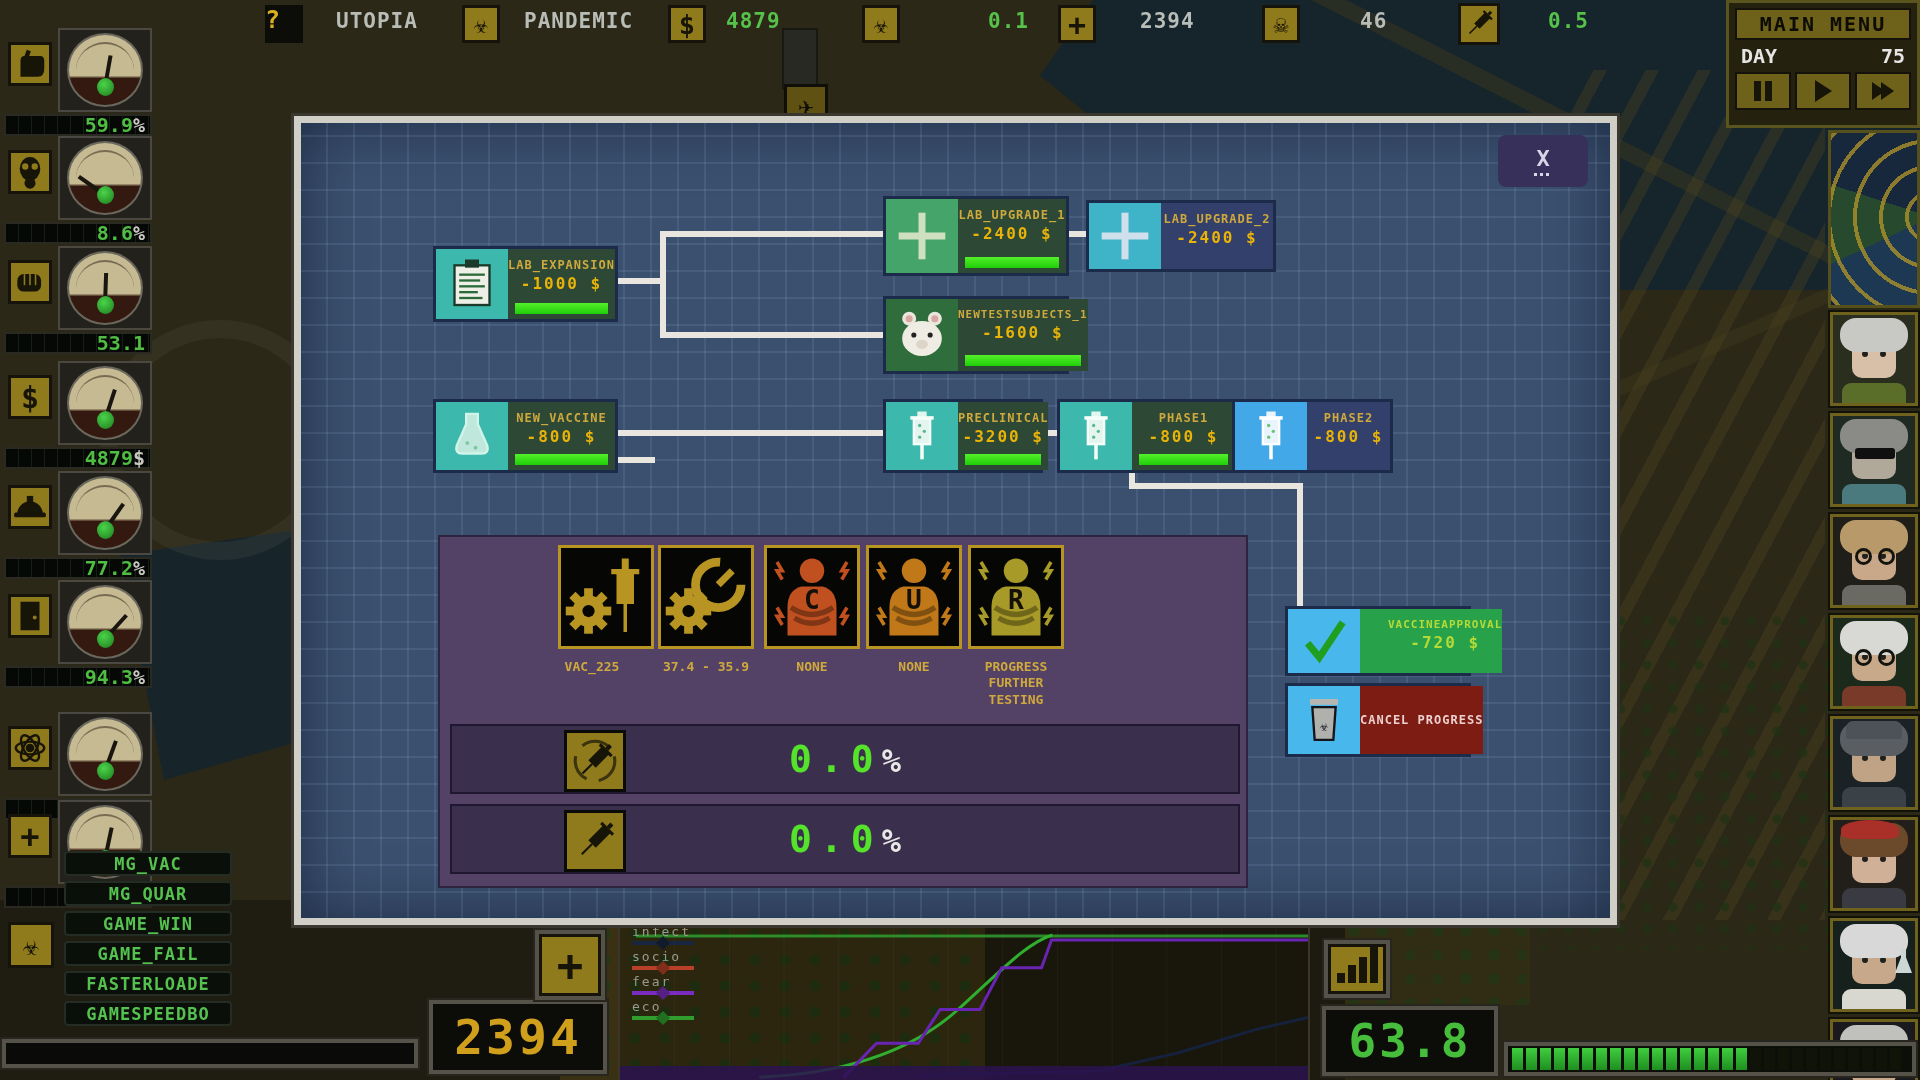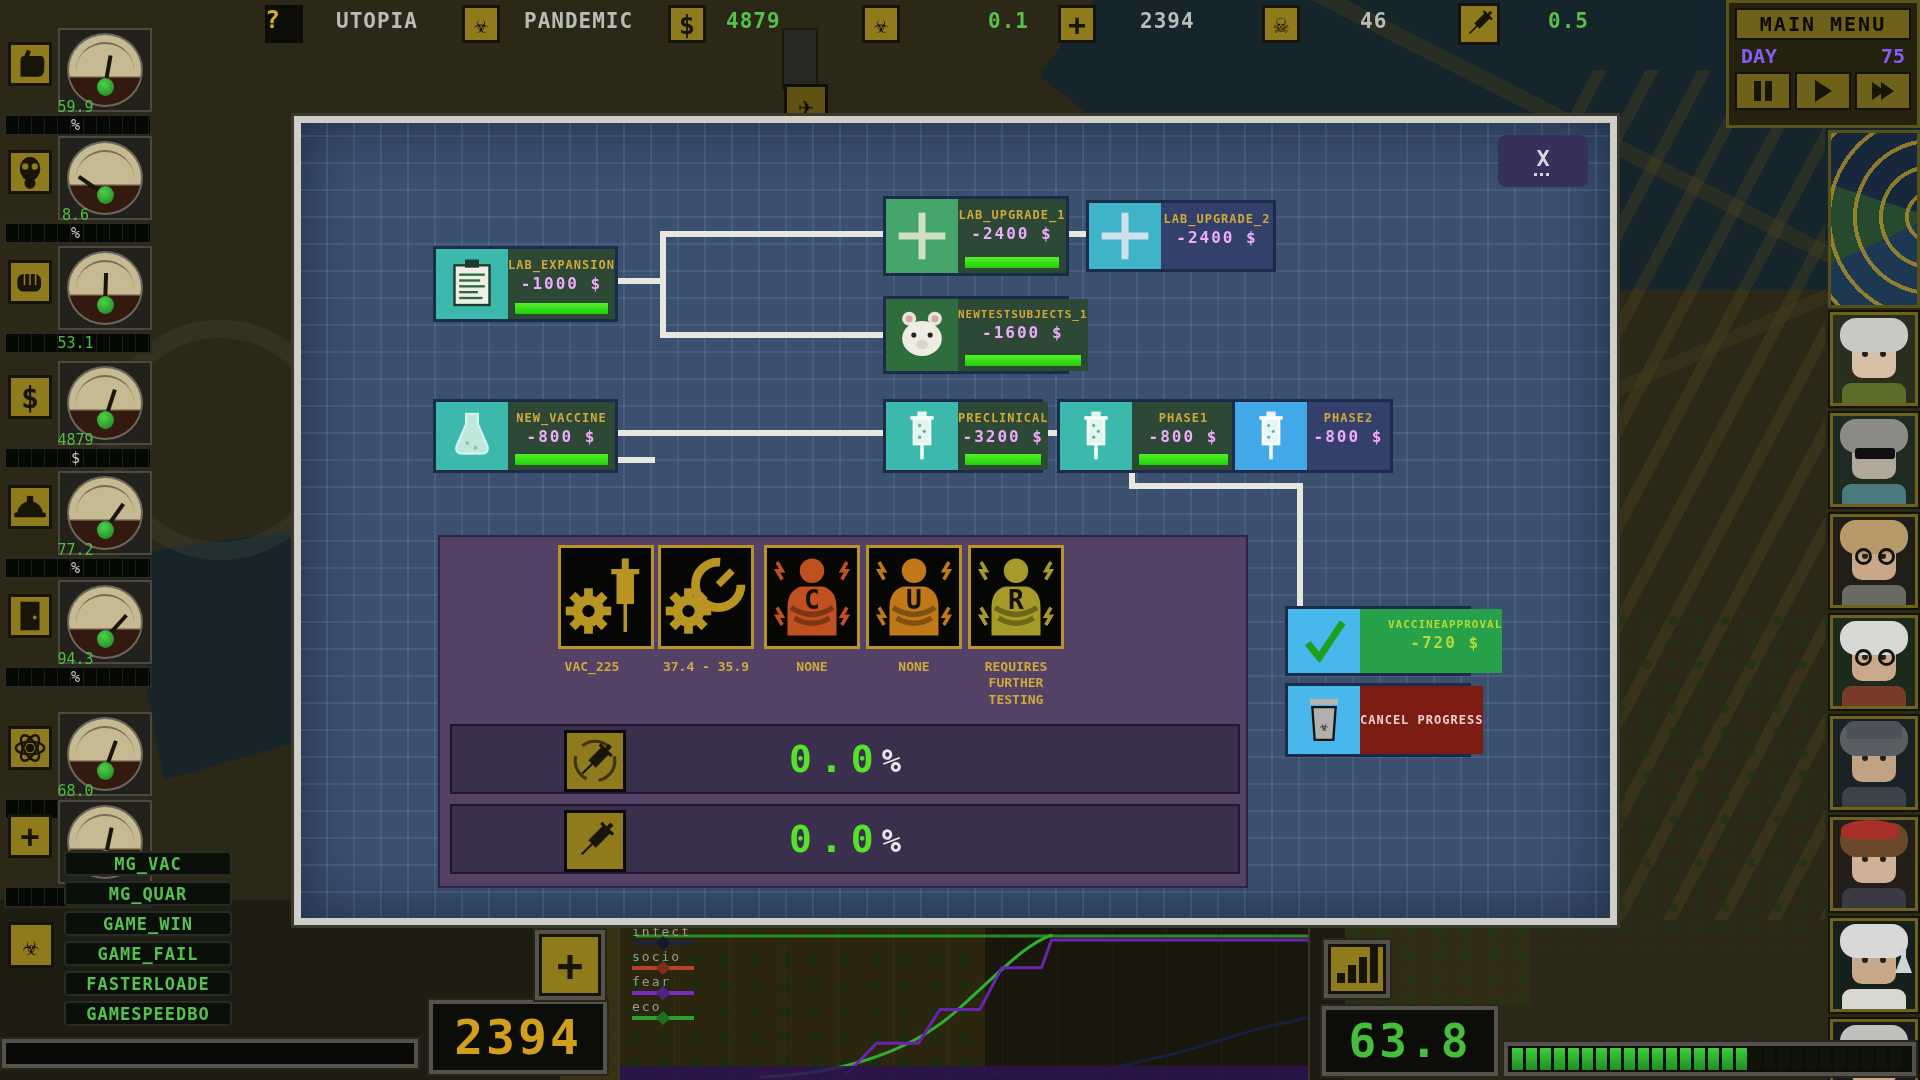--- a/index.html
+++ b/index.html
@@ -40,21 +40,21 @@
   .tb-text{position:absolute;top:9px;font-size:21px;font-weight:bold;letter-spacing:1px;color:#b9bdb7;}
   .tb-green{color:#56c24a;}
   .tb-tile{position:absolute;top:5px;width:38px;height:38px;font-size:25px;font-weight:bold;}
   .tb-help{background:#0c0c08;color:#d8b020;}
 
   
   .mm-panel{position:absolute;left:1726px;top:0;width:194px;height:128px;z-index:6;
     background:#24210f;border:3px solid #5a541e;}
   .mm-btn{margin:5px 6px 4px 6px;height:32px;background:#6e6119;border:2px solid #14120a;
     display:flex;align-items:center;justify-content:center;color:#0c0b04;font-size:20px;font-weight:bold;letter-spacing:2px;}
-  .mm-day{display:flex;justify-content:space-between;padding:0 12px;color:#8b5cf6;font-size:20px;font-weight:bold;}
+  .mm-day{display:flex;justify-content:space-between;padding:0 12px;color:#e5e5e5;font-size:20px;font-weight:bold;}
   .mm-ctrls{display:flex;justify-content:space-between;padding:4px 6px;}
   .mm-ctl{width:56px;height:38px;background:#6e6119;border:2px solid #14120a;display:flex;align-items:center;justify-content:center;gap:4px;}
   .i-bar{width:7px;height:20px;background:#171408;}
   .i-tri{width:0;height:0;border-top:11px solid transparent;border-bottom:11px solid transparent;border-left:17px solid #171408;}
   .i-tri.sm{border-top-width:9px;border-bottom-width:9px;border-left-width:13px;}
 
   
   .radar{position:absolute;left:1828px;top:130px;width:92px;height:178px;overflow:hidden;z-index:5;
     border:3px solid #55501c;background:#10202e;}
   .radar-disc{position:absolute;left:-30px;top:-46px;width:260px;height:260px;border-radius:50%;
@@ -72,21 +72,21 @@
   .gauge{position:relative;width:76px;height:74px;border-radius:50%;overflow:hidden;border:2px solid #6a675c;
     background:linear-gradient(#c6ba92 0 58%,#c6ba92 58%,#33190f 62%);}
   .gauge::before{content:"";position:absolute;inset:7px;border-radius:50%;border-top:2px solid rgba(40,30,20,.5);}
   .needle{position:absolute;left:50%;bottom:26%;width:4px;height:32px;background:#191610;
     transform-origin:50% 100%;transform:translateX(-50%) rotate(var(--deg,0deg));}
   .gdot{position:absolute;left:50%;top:62%;width:17px;height:18px;margin-left:-8px;border-radius:50%;
     background:radial-gradient(circle at 40% 35%,#4ad44a,#1d7a1d);}
   .lcd{position:absolute;left:0;top:86px;width:148px;height:22px;background:#060806;border:2px solid #2a2a22;
     display:flex;align-items:center;justify-content:flex-end;padding-right:5px;
     background-image:repeating-linear-gradient(90deg,transparent 0 12px,#152015 12px 13px);
-    font-size:15px;font-weight:normal;color:#4fbe42;flex-direction:column;}
+    font-size:20px;font-weight:bold;color:#4fbe42;}
   .lcd .unit{color:#c9c9c2;}
 
   
   .cheat{position:absolute;left:64px;top:851px;z-index:7;display:flex;flex-direction:column;gap:5px;}
   .cheat-btn{min-width:168px;height:25px;background:#0a0f0a;border:2px solid #242d24;border-radius:4px;
     display:flex;align-items:center;justify-content:center;color:#55c24f;font-size:17px;font-weight:bold;letter-spacing:1px;padding:0 8px;}
 
   
   .frame{background:#55524a;border:2px solid #27251e;padding:4px;}
   .bl-bar{position:absolute;left:0;top:1037px;width:420px;height:33px;z-index:6;}
@@ -152,21 +152,21 @@
     font-size:22px;font-weight:bold;z-index:4;}
   .close-btn .dots{width:18px;height:3px;margin-top:2px;background:repeating-linear-gradient(90deg,#d6d6e6 0 3px,transparent 3px 6px);}
 
   .conn{position:absolute;background:#e9e6df;z-index:1;}
 
   .node{position:absolute;display:flex;border:3px solid #1d2b4b;z-index:2;}
   .node-icon{width:72px;flex:0 0 72px;display:flex;align-items:center;justify-content:center;}
   .node-icon svg{width:56px;height:56px;}
   .node-body{position:relative;flex:1;display:flex;flex-direction:column;align-items:center;padding-top:9px;}
   .node-title{font-size:12px;font-weight:bold;letter-spacing:1px;color:#cfa93c;white-space:nowrap;}
-  .node-cost{font-size:16px;font-weight:bold;letter-spacing:2px;color:#f0abfc;margin-top:2px;}
+  .node-cost{font-size:16px;font-weight:bold;letter-spacing:2px;color:#eab308;margin-top:2px;}
   .node-bar{position:absolute;left:7px;right:7px;bottom:5px;height:11px;background:#0f3a0c;}
   .node-bar::after{content:"";display:block;height:100%;width:var(--p,100%);background:linear-gradient(#54f02a,#1fce08);}
   .st-res .node-body{background:#2d4936;}
   .st-avail .node-body{background:#33406b;}
   .st-approval .node-body{background:#27a24b;}
   .st-approval .node-title,.st-approval .node-cost{color:#b5da36;padding-left:28px;}
   .st-cancel .node-body{background:#7c1c12;justify-content:center;padding-top:0;text-align:right;}
   .st-cancel .node-title{color:#edd0d0;}
   .st-restart .node-body{background:#39284a;justify-content:center;padding-top:0;}
   .st-restart .node-title{color:#e4e4ec;white-space:normal;text-align:center;line-height:1.3;}
@@ -844,21 +844,21 @@
               <path d="M44 4 l-3 5 h3 l-3 5"></path>
               <path d="M4 30 l3 5 h-3 l3 5"></path>
               <path d="M44 30 l-3 5 h3 l-3 5"></path>
             </g>
           </svg>
       </div>
       <div class="stat-label" style="left:100px">VAC_225</div>
       <div class="stat-label" style="left:214px">37.4 - 35.9</div>
       <div class="stat-label" style="left:320px">NONE</div>
       <div class="stat-label" style="left:422px">NONE</div>
-      <div class="stat-label" style="left:524px;width:104px">REQUIRES FURTHER TESTING</div>
+      <div class="stat-label" style="left:524px;width:104px">PROGRESS FURTHER TESTING</div>
 
       <div class="pstrip" style="top:187px">
         <div class="tile">
           <svg viewBox="0 0 48 48">
               <circle cx="24" cy="24" r="19" fill="none" stroke="#171408" stroke-width="3" stroke-dasharray="26 12" opacity=".7"></circle>
               <g transform="rotate(45 24 24)" fill="#171408">
                 <rect x="19" y="10" width="10" height="18"></rect>
                 <rect x="16" y="8" width="16" height="3"></rect>
                 <rect x="22" y="3" width="4" height="5"></rect>
                 <rect x="23" y="28" width="2" height="13"></rect>

